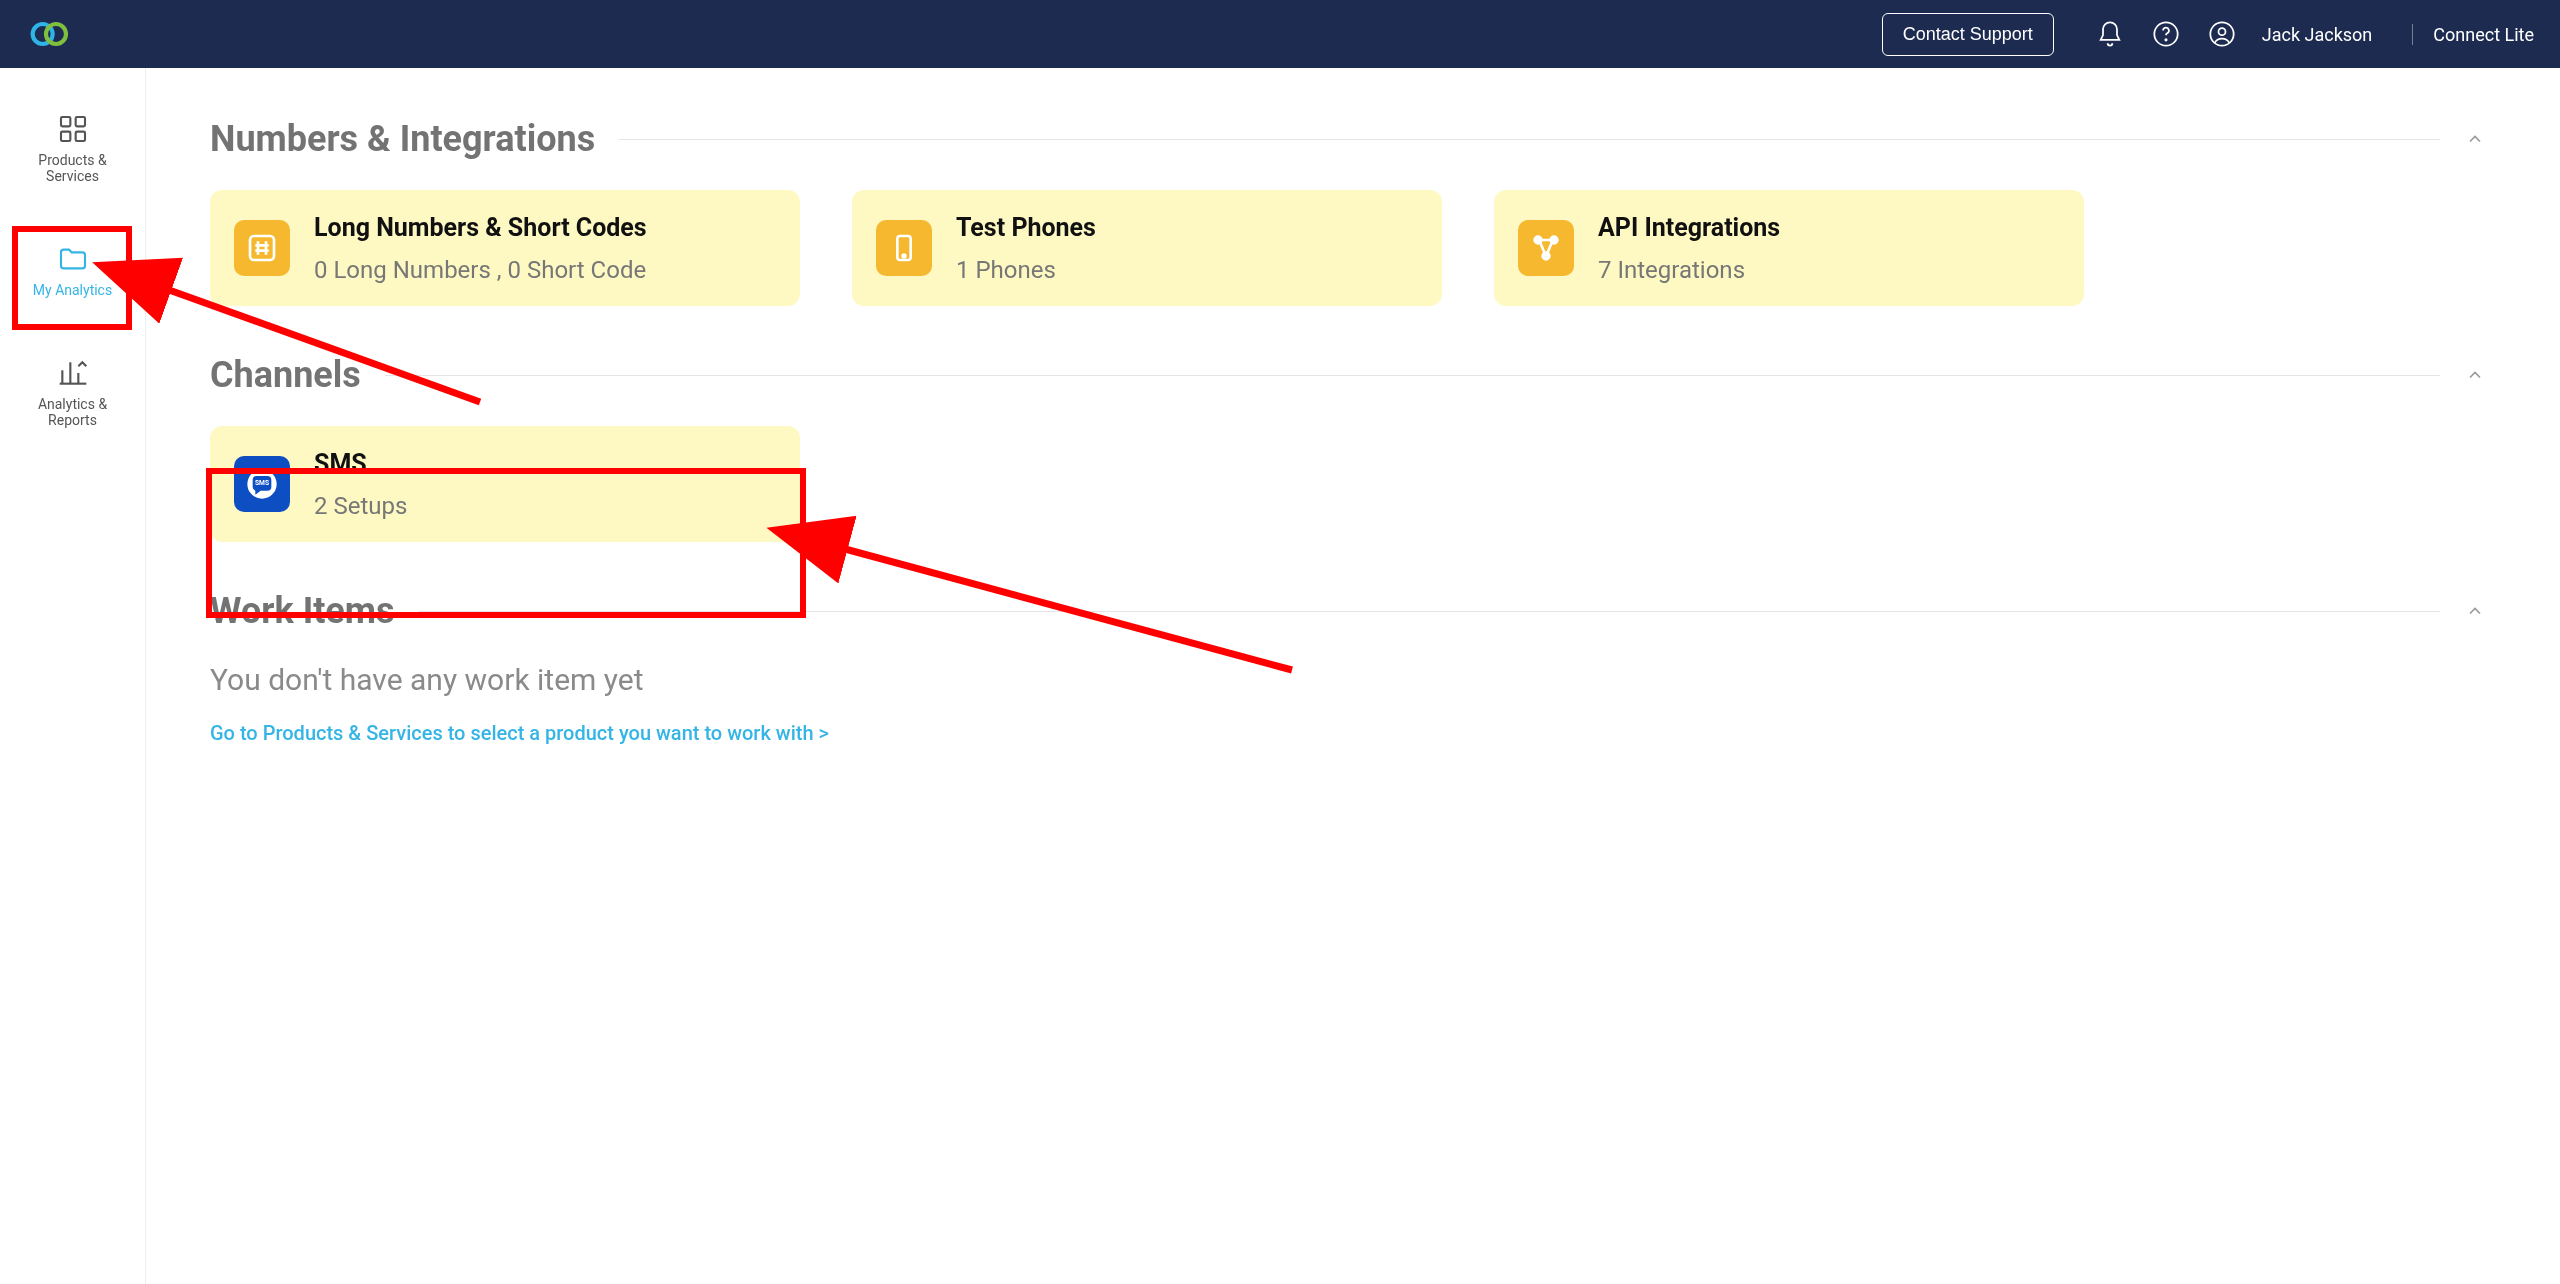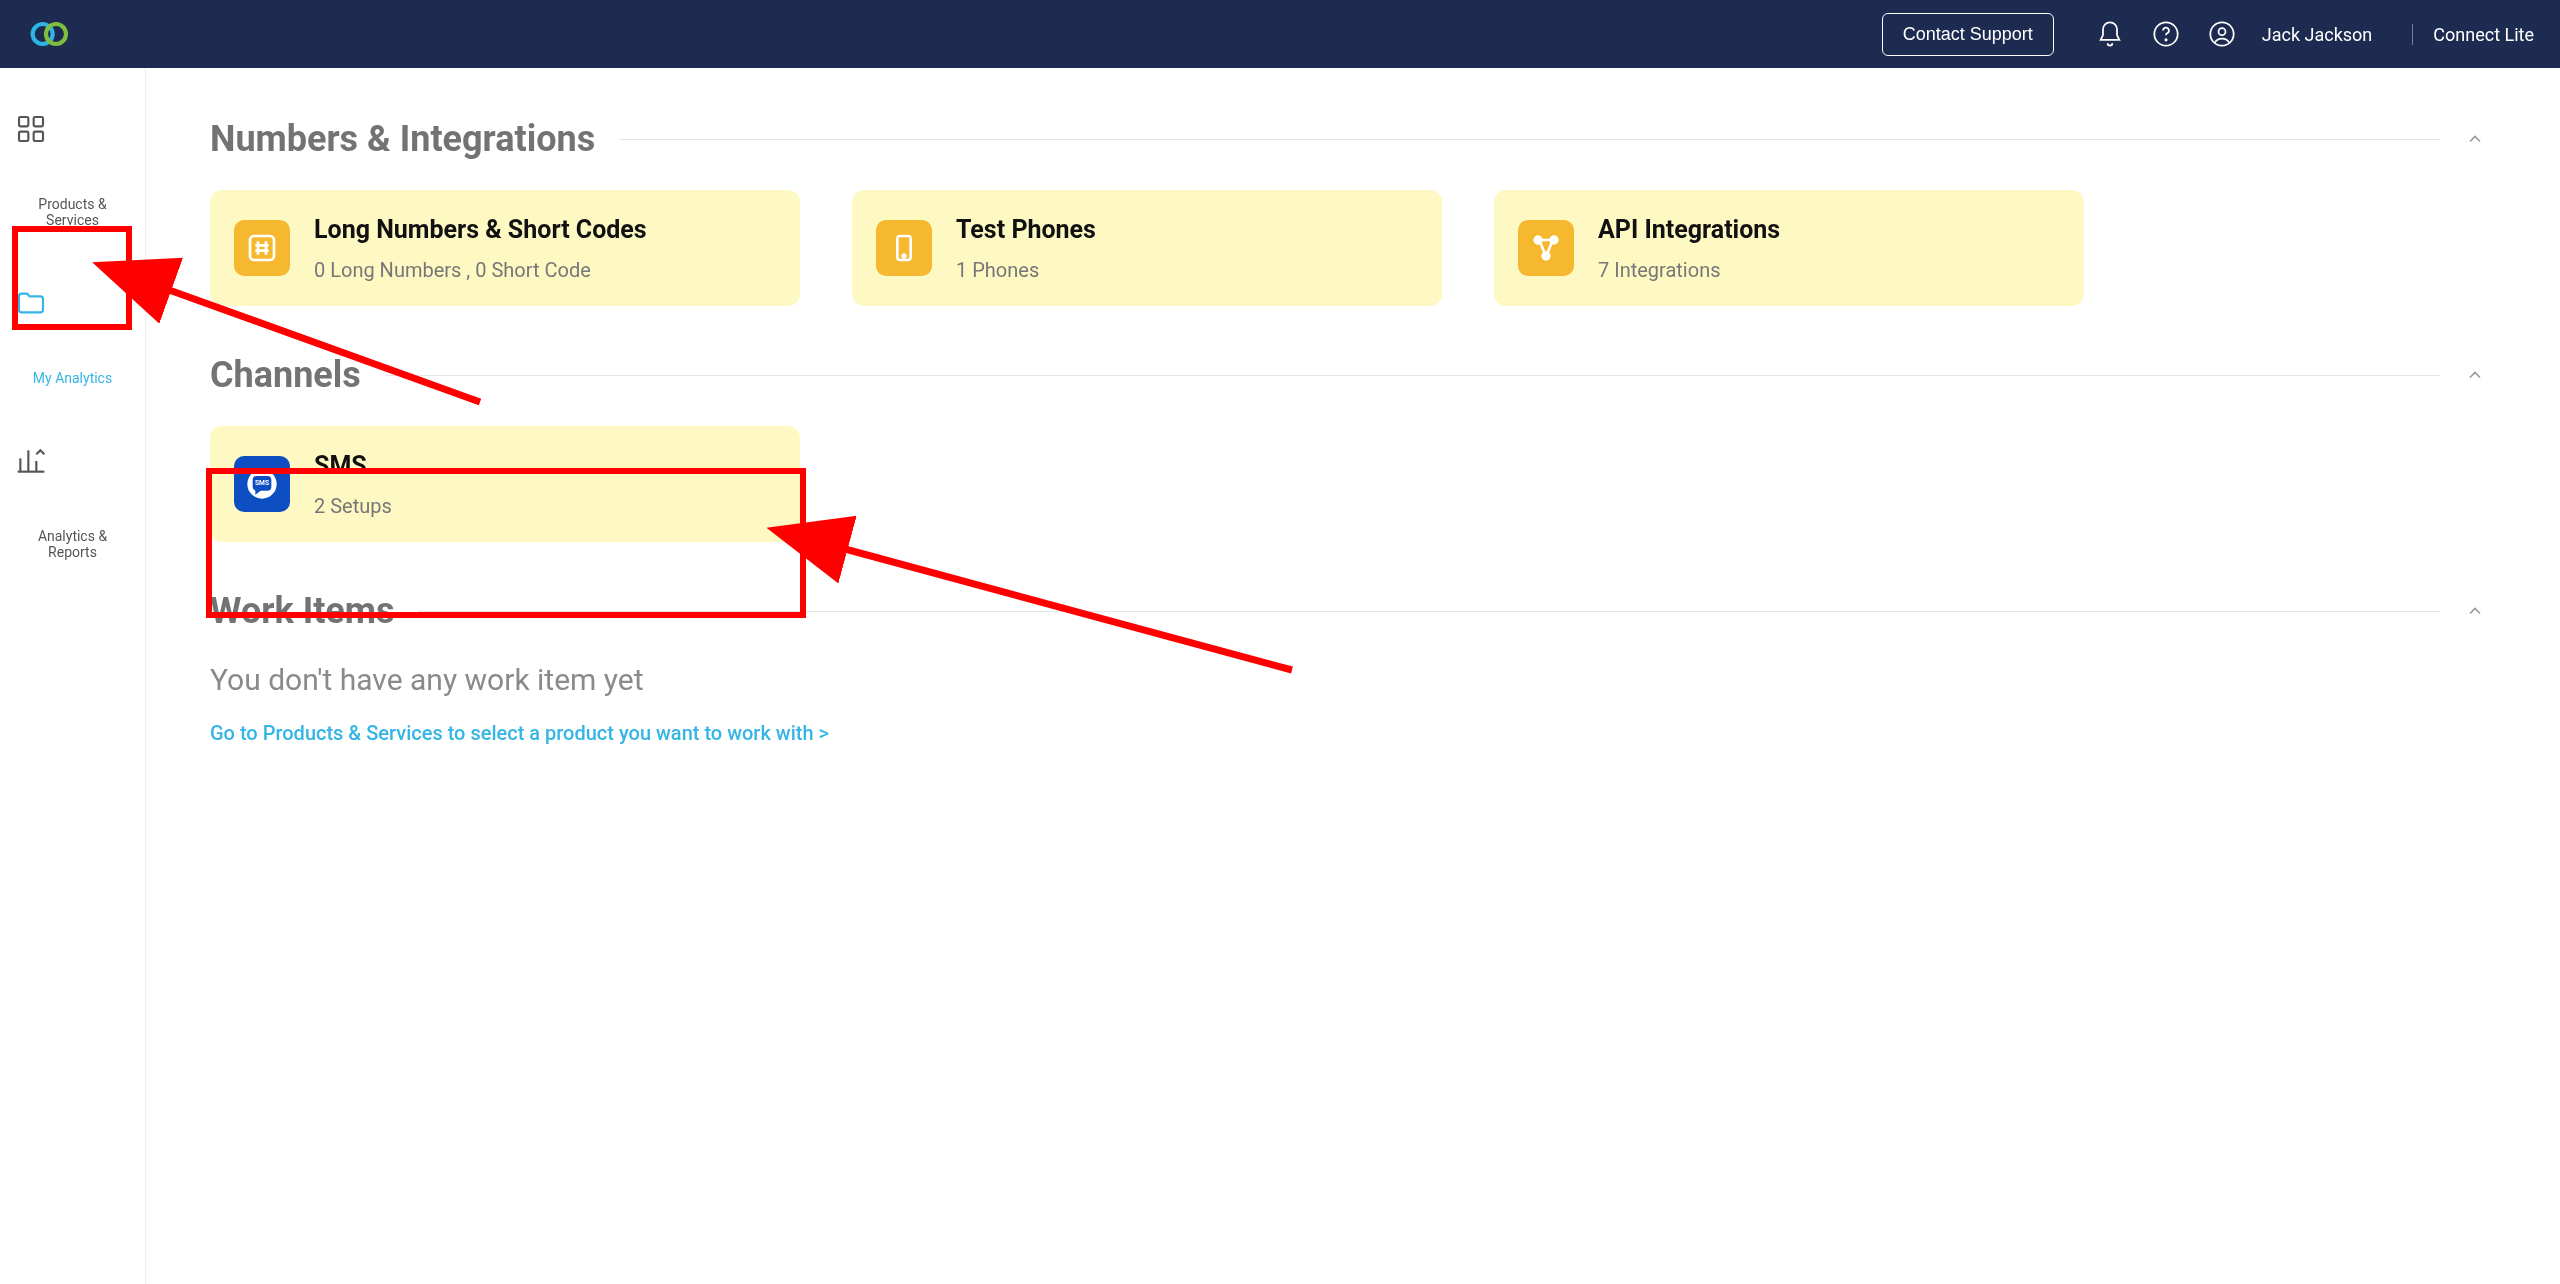--- a/index.html
+++ b/index.html
@@ -12,21 +12,21 @@
   .header-spacer { flex: 1; }
   .btn-contact { border: 1px solid #fff; background: transparent; color: #fff; border-radius: 6px; padding: 10px 20px; font-size: 18px; cursor: pointer; margin-right: 28px; }
   .header-icon { width: 36px; height: 36px; display: inline-flex; align-items: center; justify-content: center; margin: 0 10px; cursor: pointer; }
   .header-icon svg { width: 28px; height: 28px; stroke: #fff; fill: none; stroke-width: 1.5; }
   .header-icon.avatar svg { fill: none; stroke: #fff; }
   .user-name { font-size: 18px; margin-left: 12px; margin-right: 20px; }
   .plan-name { font-size: 18px; margin-left: 20px; padding-left: 20px; border-left: 1px solid rgba(255,255,255,0.4); }
 
   
   .sidebar { position: absolute; left: 0; top: 68px; width: 146px; height: calc(100% - 68px); background: #fff; border-right: 1px solid #eee; display: flex; flex-direction: column; align-items: center; padding-top: 36px; gap: 42px; }
-  .sidebar-item { width: 118px; display: flex; flex-direction: column; text-align: center; font-size: 14px; color: #555; cursor: pointer; padding: 8px 0; gap: 44px; }
+  .sidebar-item { width: 118px; display: flex; flex-direction: column; align-items: center; text-align: center; font-size: 14px; color: #555; cursor: pointer; padding: 8px 0; }
   .sidebar-item.active { color: #35b5e5; }
   .sidebar-item .sicon { width: 34px; height: 34px; margin-bottom: 6px; display: inline-flex; align-items: center; justify-content: center; }
   .sidebar-item .sicon svg { width: 32px; height: 32px; fill: none; stroke: #555; stroke-width: 1.6; }
   .sidebar-item.active .sicon svg { stroke: #35b5e5; }
 
   
   .ann-box { position: absolute; border: 6px solid #ff0000; pointer-events: none; }
   .ann-arrow { position: absolute; pointer-events: none; }
   .ann-arrow svg { overflow: visible; }
 
@@ -39,21 +39,21 @@
   .section-header .chevron { width: 30px; height: 30px; margin-left: 20px; display: inline-flex; align-items: center; justify-content: center; cursor: pointer; }
   .section-header .chevron svg { width: 20px; height: 20px; stroke: #999; fill: none; stroke-width: 2; }
 
   .cards { display: flex; gap: 52px; }
   .card { width: 590px; height: 116px; background: #fef9c3; border-radius: 12px; display: flex; align-items: center; padding: 0 24px; cursor: pointer; }
   .card-icon { width: 56px; height: 56px; border-radius: 10px; display: inline-flex; align-items: center; justify-content: center; margin-right: 24px; flex-shrink: 0; }
   .card-icon.orange { background: #f5b82e; }
   .card-icon.blue { background: #0d4fc2; }
   .card-icon svg { width: 32px; height: 32px; }
   .card-text .title { font-size: 25px; font-weight: 700; color: #111; }
-  .card-text .sub { font-size: 20px; color: #777; margin-top: 14px; }
+  .card-text .sub { font-size: 24px; color: #777; margin-top: 14px; }
 
   .empty-msg { font-size: 30px; color: #8a8a8a; margin-bottom: 24px; }
   .link { font-size: 20px; color: #35b5e5; cursor: pointer; font-weight: 500; }
 </style>
 </head>
 <body>
 
 <div class="header">
   <div class="logo">
     <svg viewBox="0 0 60 36">

